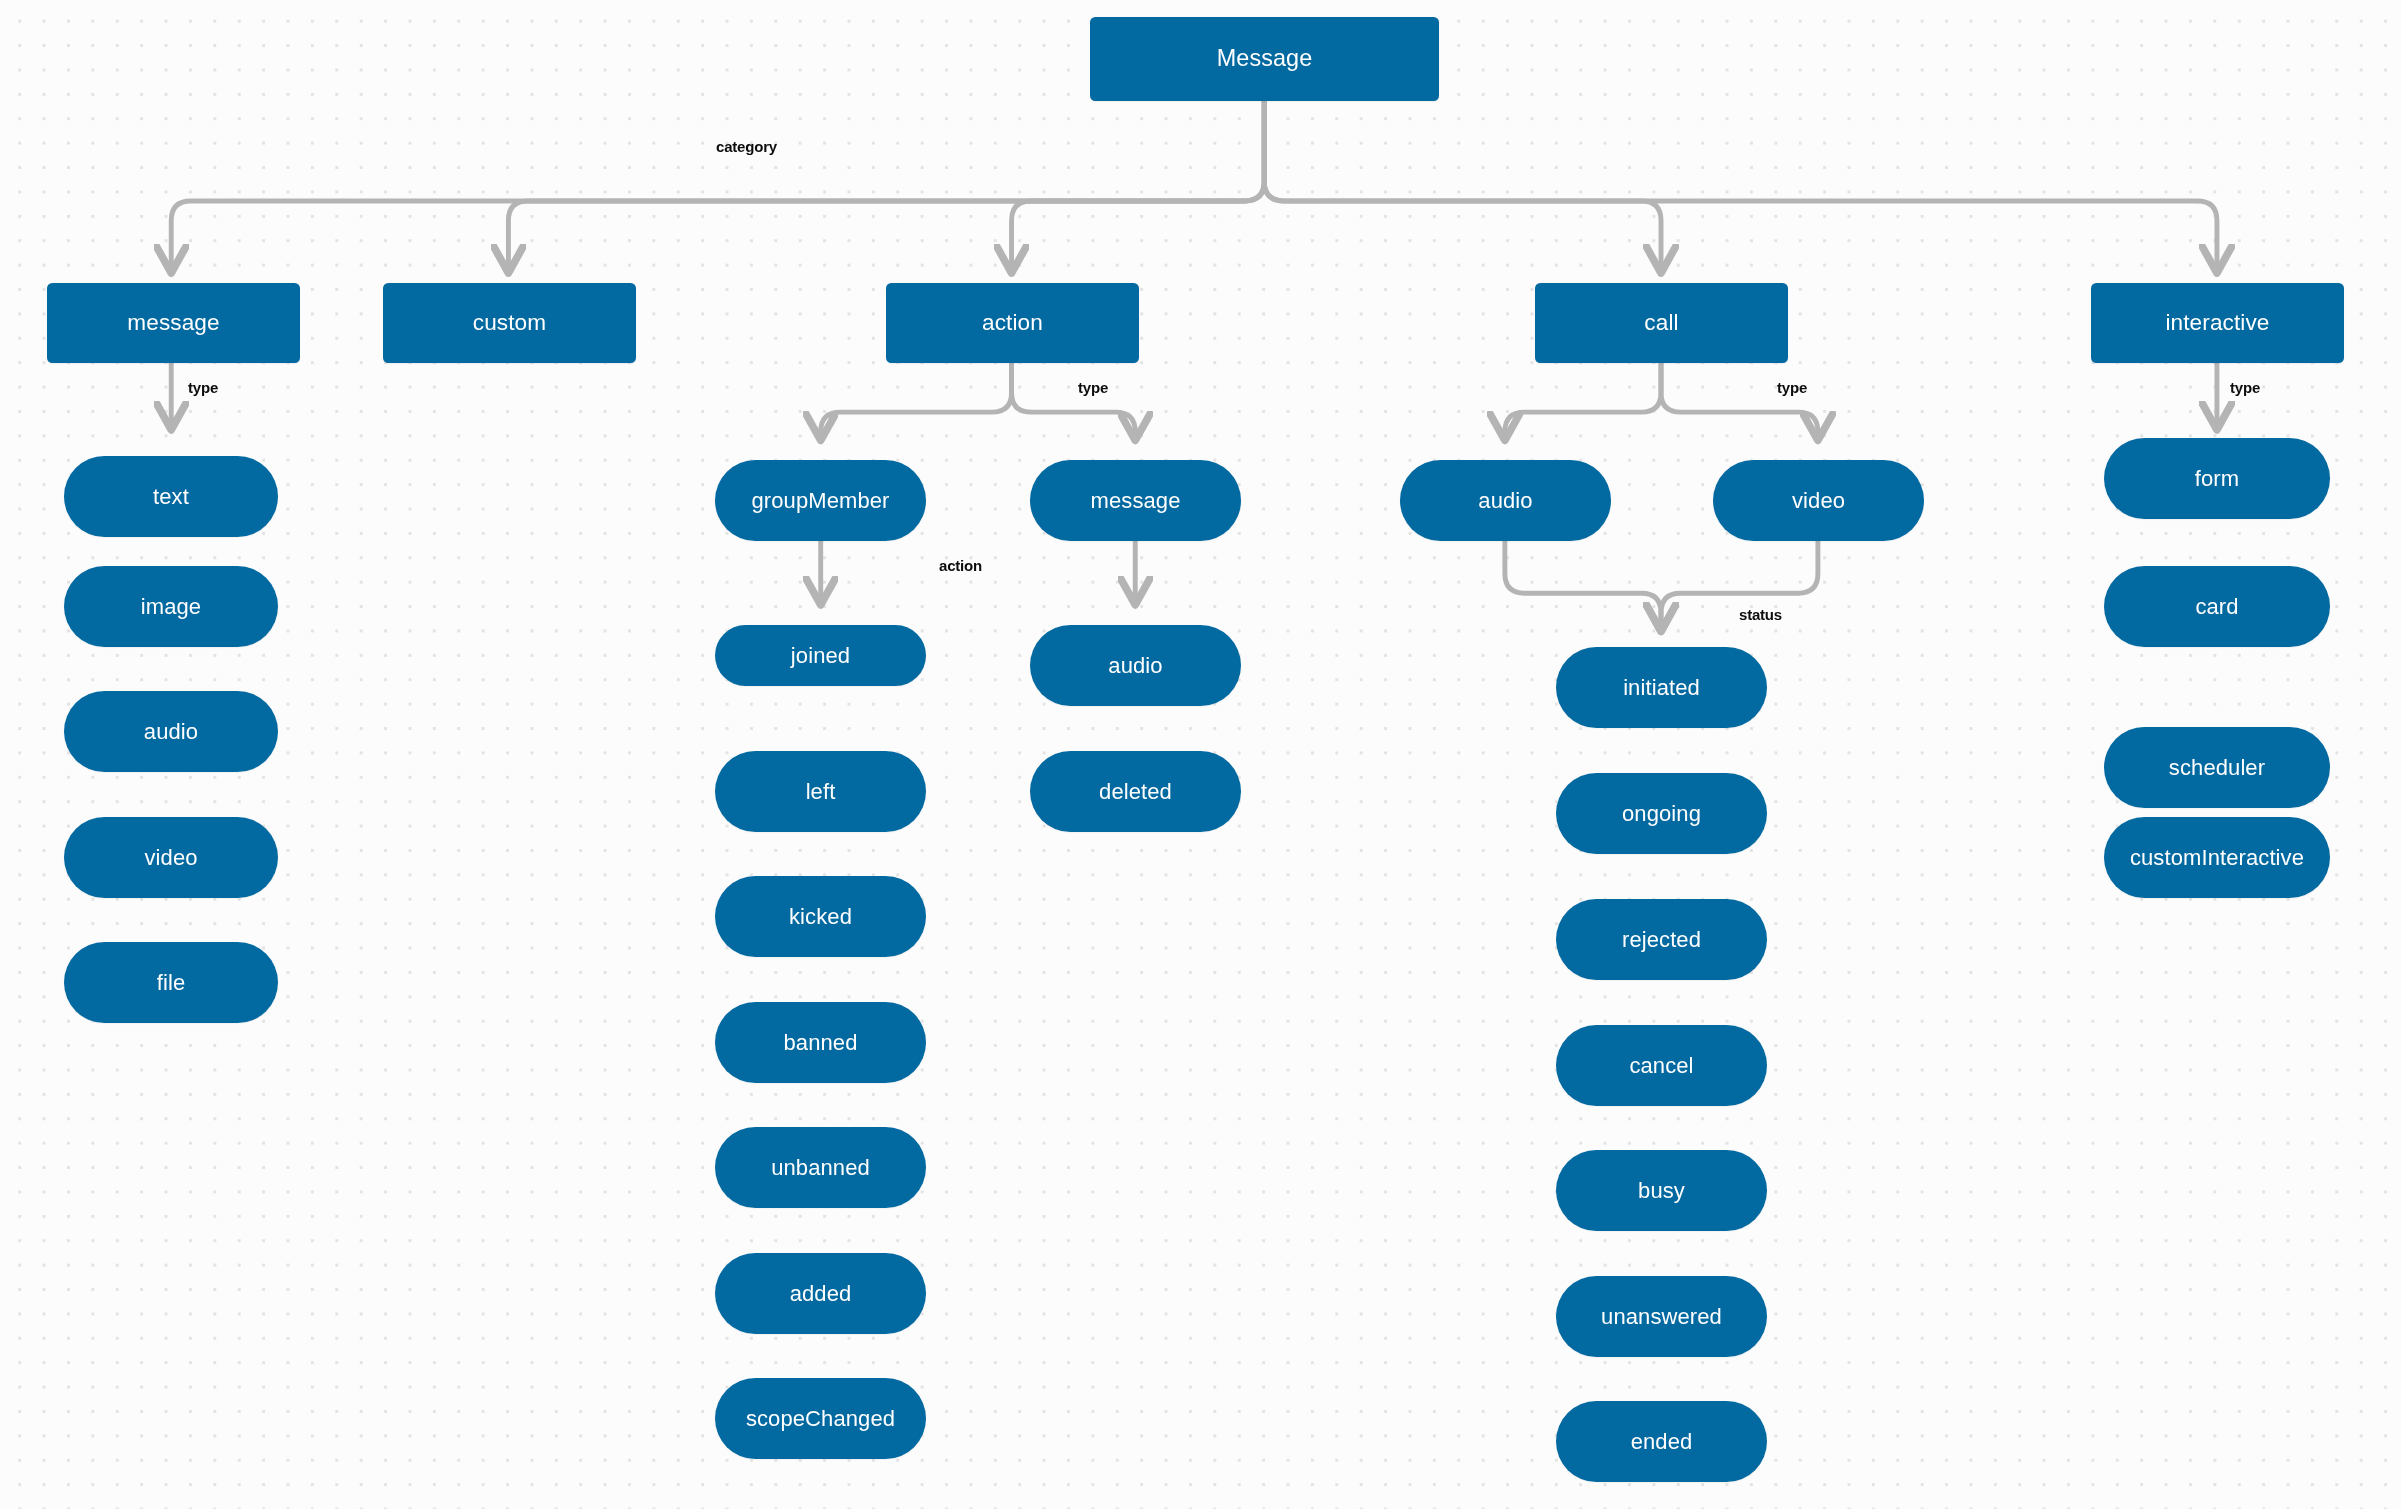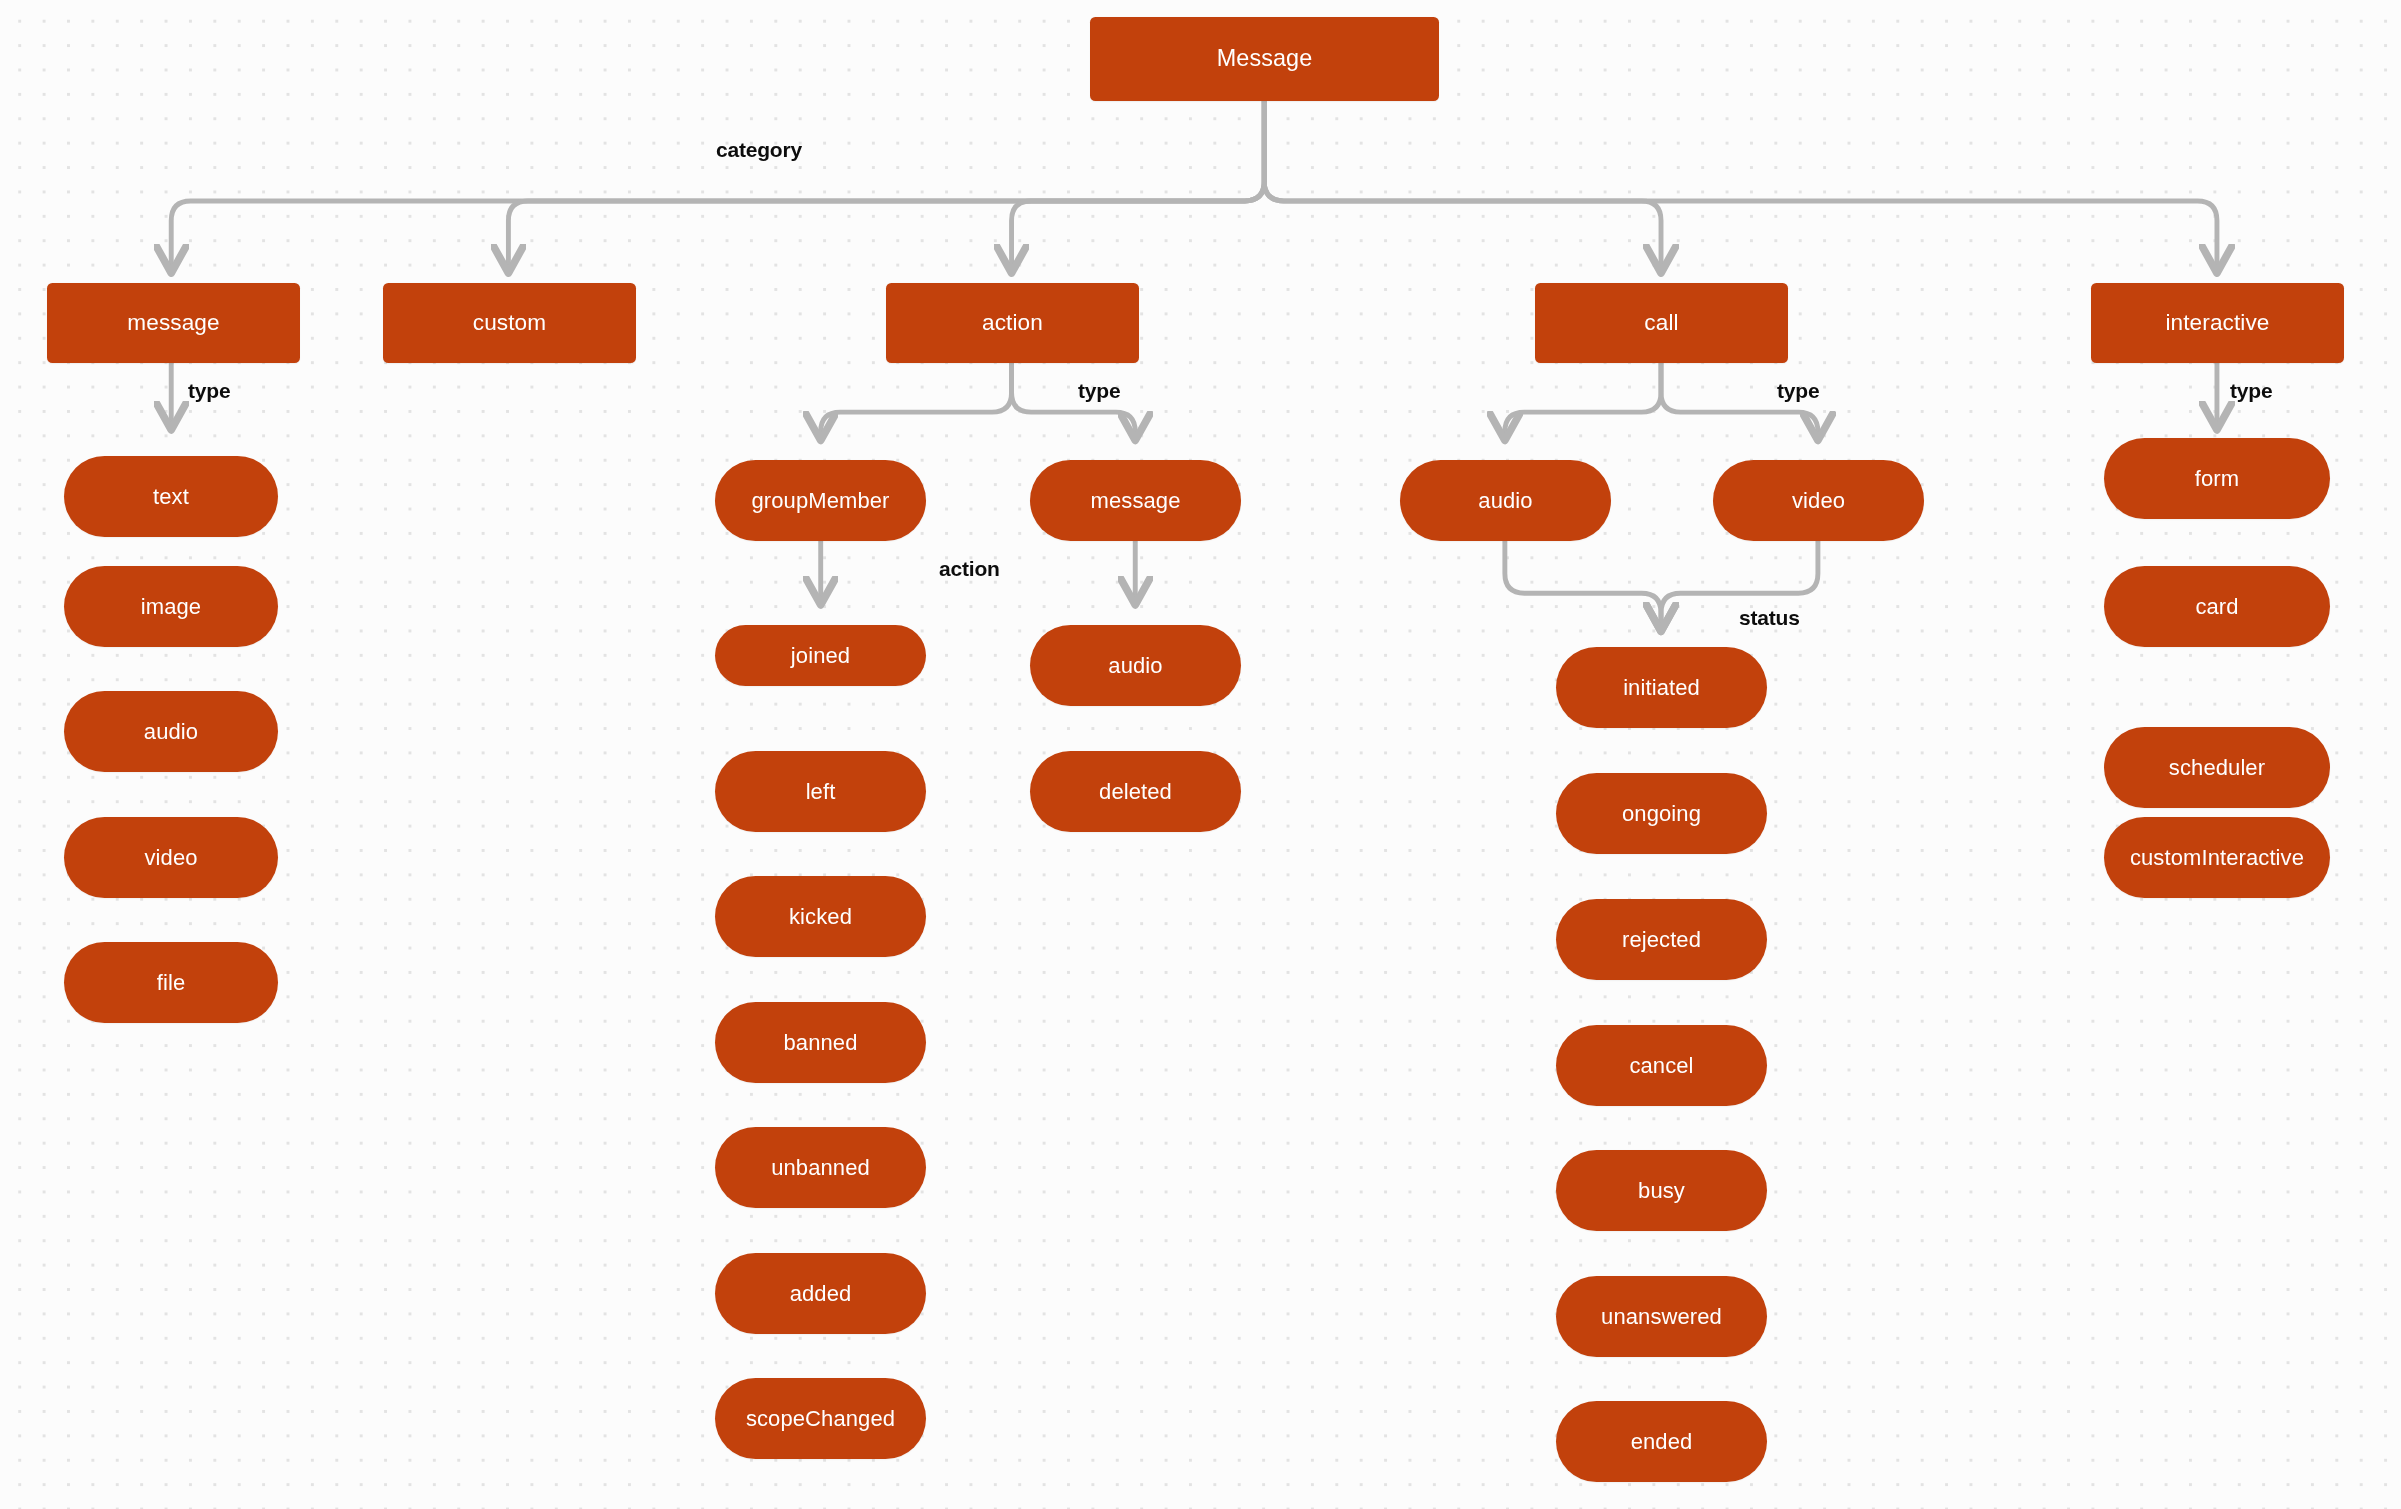--- a/index.html
+++ b/index.html
@@ -11,21 +11,21 @@
     background-position:7.5px 9px;
     font-family:"Liberation Sans", sans-serif;
     overflow:hidden;
     position:relative;
   }
   #canvas{position:absolute;left:0;top:0;width:2401px;height:1510px;}
   #edges{position:absolute;left:0;top:0;width:2401px;height:1510px;pointer-events:none;}
 
   .node{
     position:absolute;
-    background:#c2410c;
+    background:#0369a1;
     color:#ffffff;
     display:flex;align-items:center;justify-content:center;
     box-sizing:border-box;
     text-align:center;
     white-space:nowrap;
     letter-spacing:0.1px;
   }
   .rect{
     border-radius:5.3px;
     font-size:22.6px;
@@ -33,21 +33,21 @@
   }
   .pill{
     border-radius:45px;
     font-size:22px;
     box-shadow:0 0.8px 1.5px rgba(0,0,0,0.06);
   }
   .root{font-size:23.4px;}
 
   .edge-label{
     position:absolute;
-    font-size:21px;
+    font-size:15px;
     color:#0d0d0d;
     font-weight:600;
     white-space:nowrap;
     background:transparent;
     letter-spacing:-0.2px;
   }
 </style>
 </head>
 <body>
 

